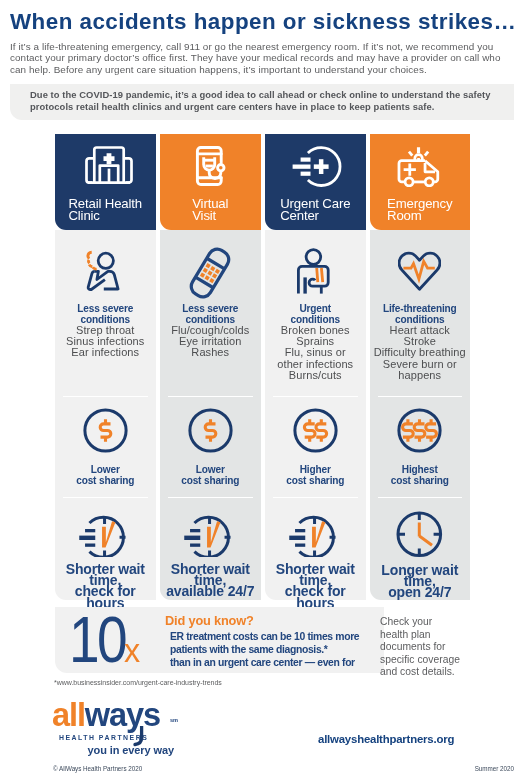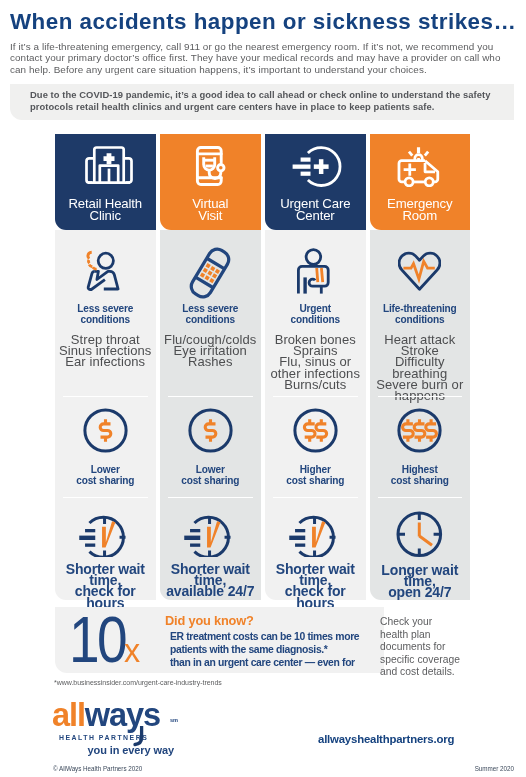--- a/index.html
+++ b/index.html
@@ -29,37 +29,37 @@
   .col-head{position:absolute;left:0;top:0;width:100.5px;height:96px;border-radius:0 0 0 11px;
             display:flex;flex-direction:column;align-items:center;}
   .col-head.navy{background:#1e3a68;}
   .col-head.orange{background:#f08229;}
   .head-icon{height:64px;display:flex;align-items:flex-start;justify-content:center;overflow:visible;}
   .c0 .head-icon svg{margin-top:12px;margin-left:7px;}
   .c1 .head-icon svg{margin-top:12px;margin-left:5px;}
   .c2 .head-icon svg{margin-top:12px;margin-left:3.4px;}
   .c3 .head-icon svg{margin-top:10px;margin-left:5px;}
   .head-name{font-size:13.2px;font-weight:normal;color:#fff;line-height:12.4px;
-             text-align:center;letter-spacing:-0.15px;}
+             text-align:left;letter-spacing:-0.15px;}
 
   .cell{position:absolute;left:0;width:100.5px;box-sizing:border-box;
         display:flex;flex-direction:column;align-items:center;}
   .cell-cond{top:104px;height:166px;}
   .cell-cost{top:262px;height:101px;}
   .cell-wait{top:363px;height:103px;}
   .divider{position:absolute;left:8px;width:84.5px;height:1.2px;background:#ffffff;}
 
   .cond-icon{height:65px;display:flex;align-items:flex-start;justify-content:center;overflow:visible;}
   .c0 .cond-icon svg{margin-top:11px;}
   .c1 .cond-icon svg{margin-top:5px;}
   .c2 .cond-icon svg{margin-top:10px;}
   .c3 .cond-icon svg{margin-top:11px;}
   .cond-head{font-size:10.1px;font-weight:bold;color:#22467e;line-height:11px;text-align:center;
              letter-spacing:-0.16px;}
-  .cond-list{margin-top:9px;font-size:13px;color:#4d4e50;line-height:11.2px;text-align:center;letter-spacing:0.08px;}
+  .cond-list{font-size:11px;color:#4d4e50;line-height:11.2px;text-align:center;letter-spacing:0.08px;}
 
   .cost-icon{margin-top:11px;}
   .cost-label{margin-top:6px;font-size:10.1px;font-weight:bold;color:#22467e;line-height:11.2px;
               text-align:center;letter-spacing:-0.16px;}
   .wait-icon{margin-top:10px;}
   .wait-label{margin-top:3px;font-size:14px;font-weight:bold;color:#22467e;line-height:11.2px;
               text-align:center;letter-spacing:-0.16px;}
 
   
   .fact{position:absolute;left:55px;top:607px;width:311px;height:66px;background:#f1f1f1;

